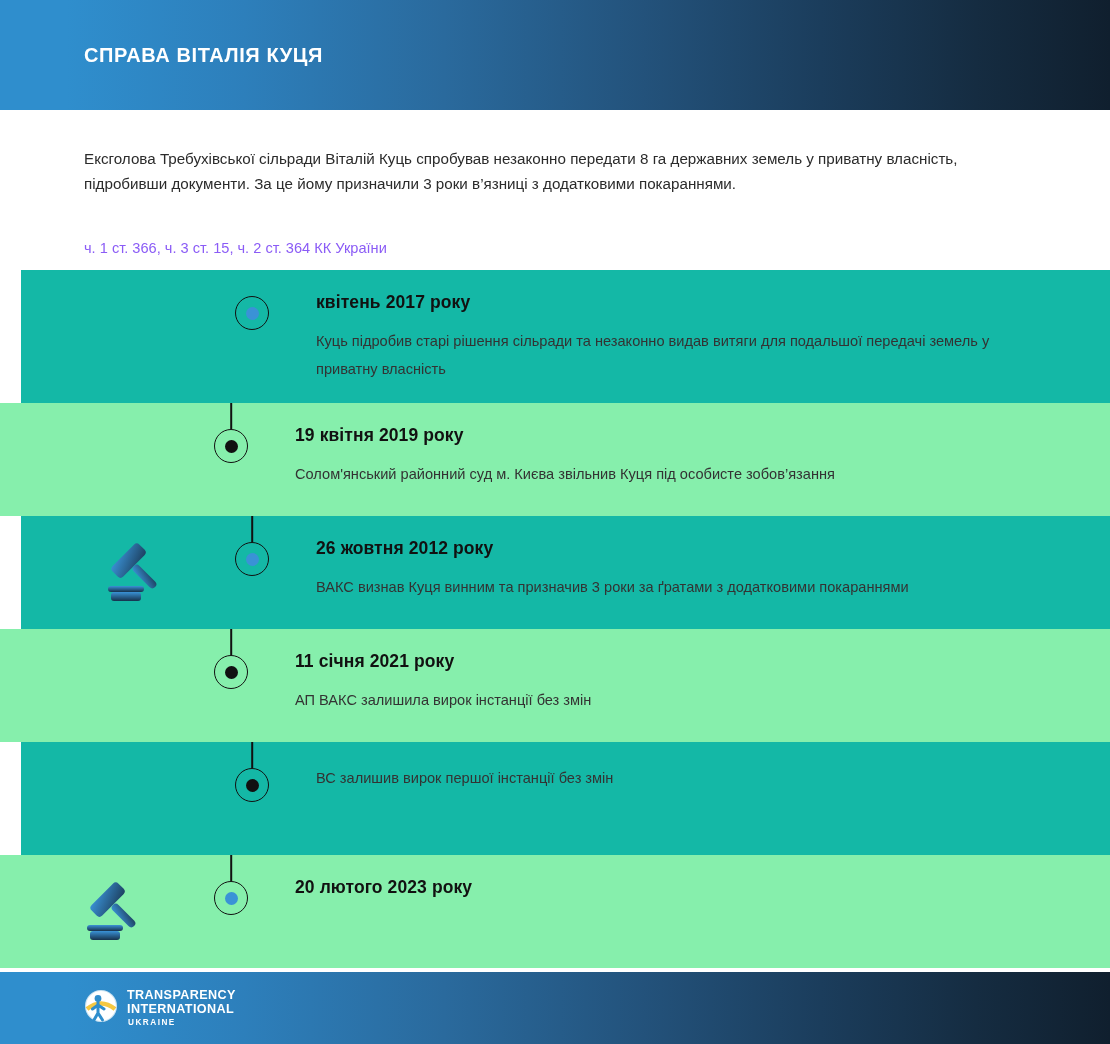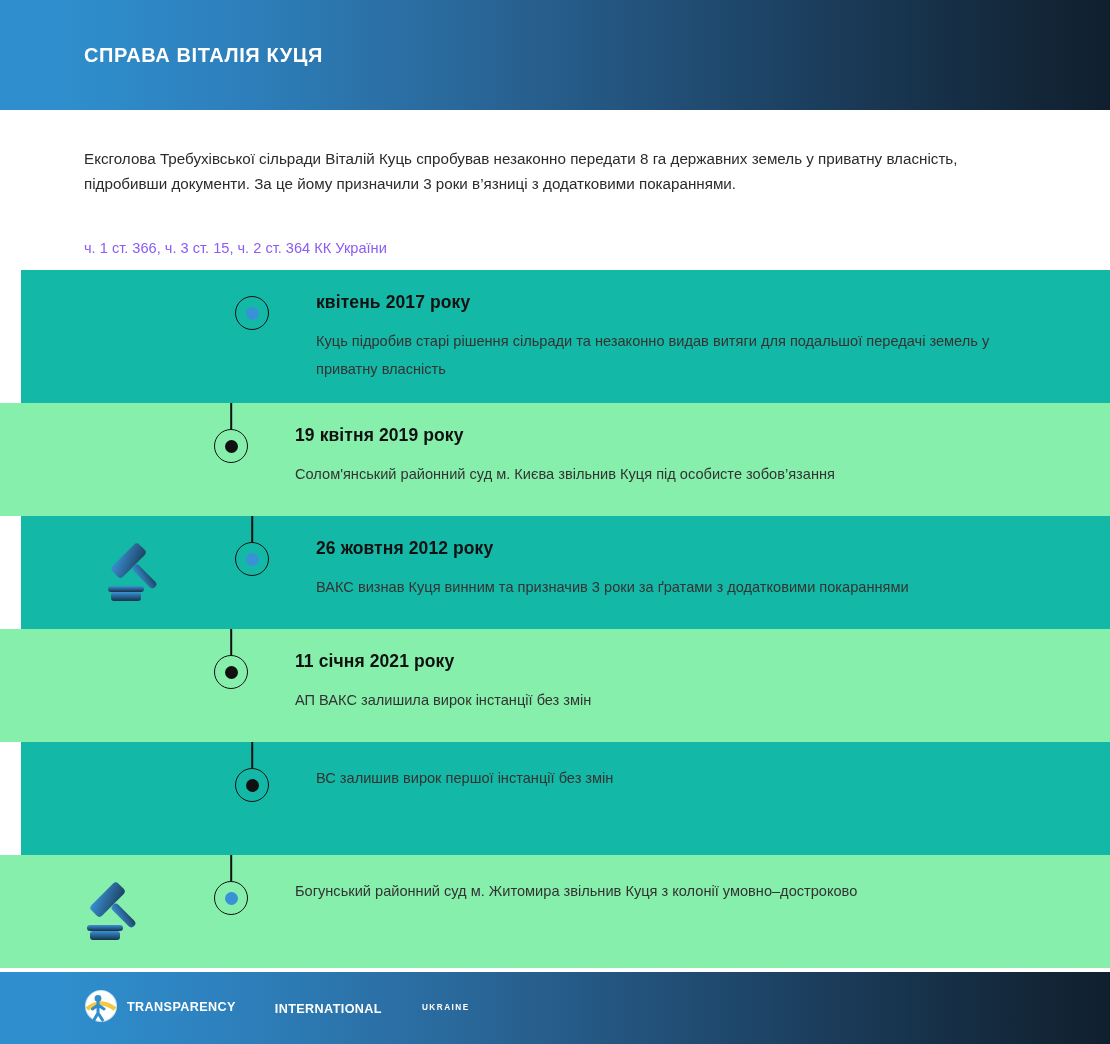--- a/index.html
+++ b/index.html
@@ -121,36 +121,35 @@
   
   .footer {
     position:absolute;
     left:0; bottom:0;
     width:1110px; height:72px;
     background:linear-gradient(90deg,#2f8ecd 0%, #2f8ecd 6%, #2d7fbb 22%, #2a6a9d 40%, #23527b 58%, #1b3d5c 74%, #152c41 88%, #101f2e 100%);
     display:flex; align-items:center;
     padding-left:84px;
   }
   .logo { display:flex; align-items:center; gap:9px; }
-  .logo-text { display:flex; flex-direction:row; line-height:1;gap:39px; }
+  .logo-text { display:flex; flex-direction:column; line-height:1; }
   .logo-l1, .logo-l2 {
     color:#ffffff;
     font-size:12.6px;
     font-weight:bold;
     letter-spacing:0.4px;
   }
   .logo-l2 { margin-top:2px; }
   .logo-l3 {
     color:#ffffff;
     font-size:8.2px;
     font-weight:bold;
     letter-spacing:1.5px;
     margin-top:3px;
     margin-left:1px;
-    text-align:right;
   }
 </style>
 </head>
 <body>
 
 <div class="header">
   <div class="header-title">СПРАВА ВІТАЛІЯ КУЦЯ</div>
 </div>
 
 <div class="intro">
@@ -267,21 +266,21 @@
   <rect x="8" y="52" width="30" height="9" rx="3" fill="url(#gv2)"></rect>
 </svg>
       </div>
       <div class="row-marker">
         <span class="connector-top"></span>
         <span class="marker-circle">
           <span class="marker-dot blue"></span>
         </span>
       </div>
       <div class="row-body">
-        <div class="row-desc">Богунський районний суд м. Житомира звільнив Куця з колонії умовно–достроково</div>
+        <div class="row-date">20 лютого 2023 року</div>
       </div>
     </div>
   </div>
 
 <div class="footer">
   <div class="logo">
     <span>
       <svg width="34" height="34" viewBox="0 0 34 34">
         <circle cx="17" cy="17" r="16" fill="#ffffff"></circle>
         <path d="M3 20 Q17 9 31 20" stroke="#f5c842" stroke-width="4.5" fill="none"></path>

